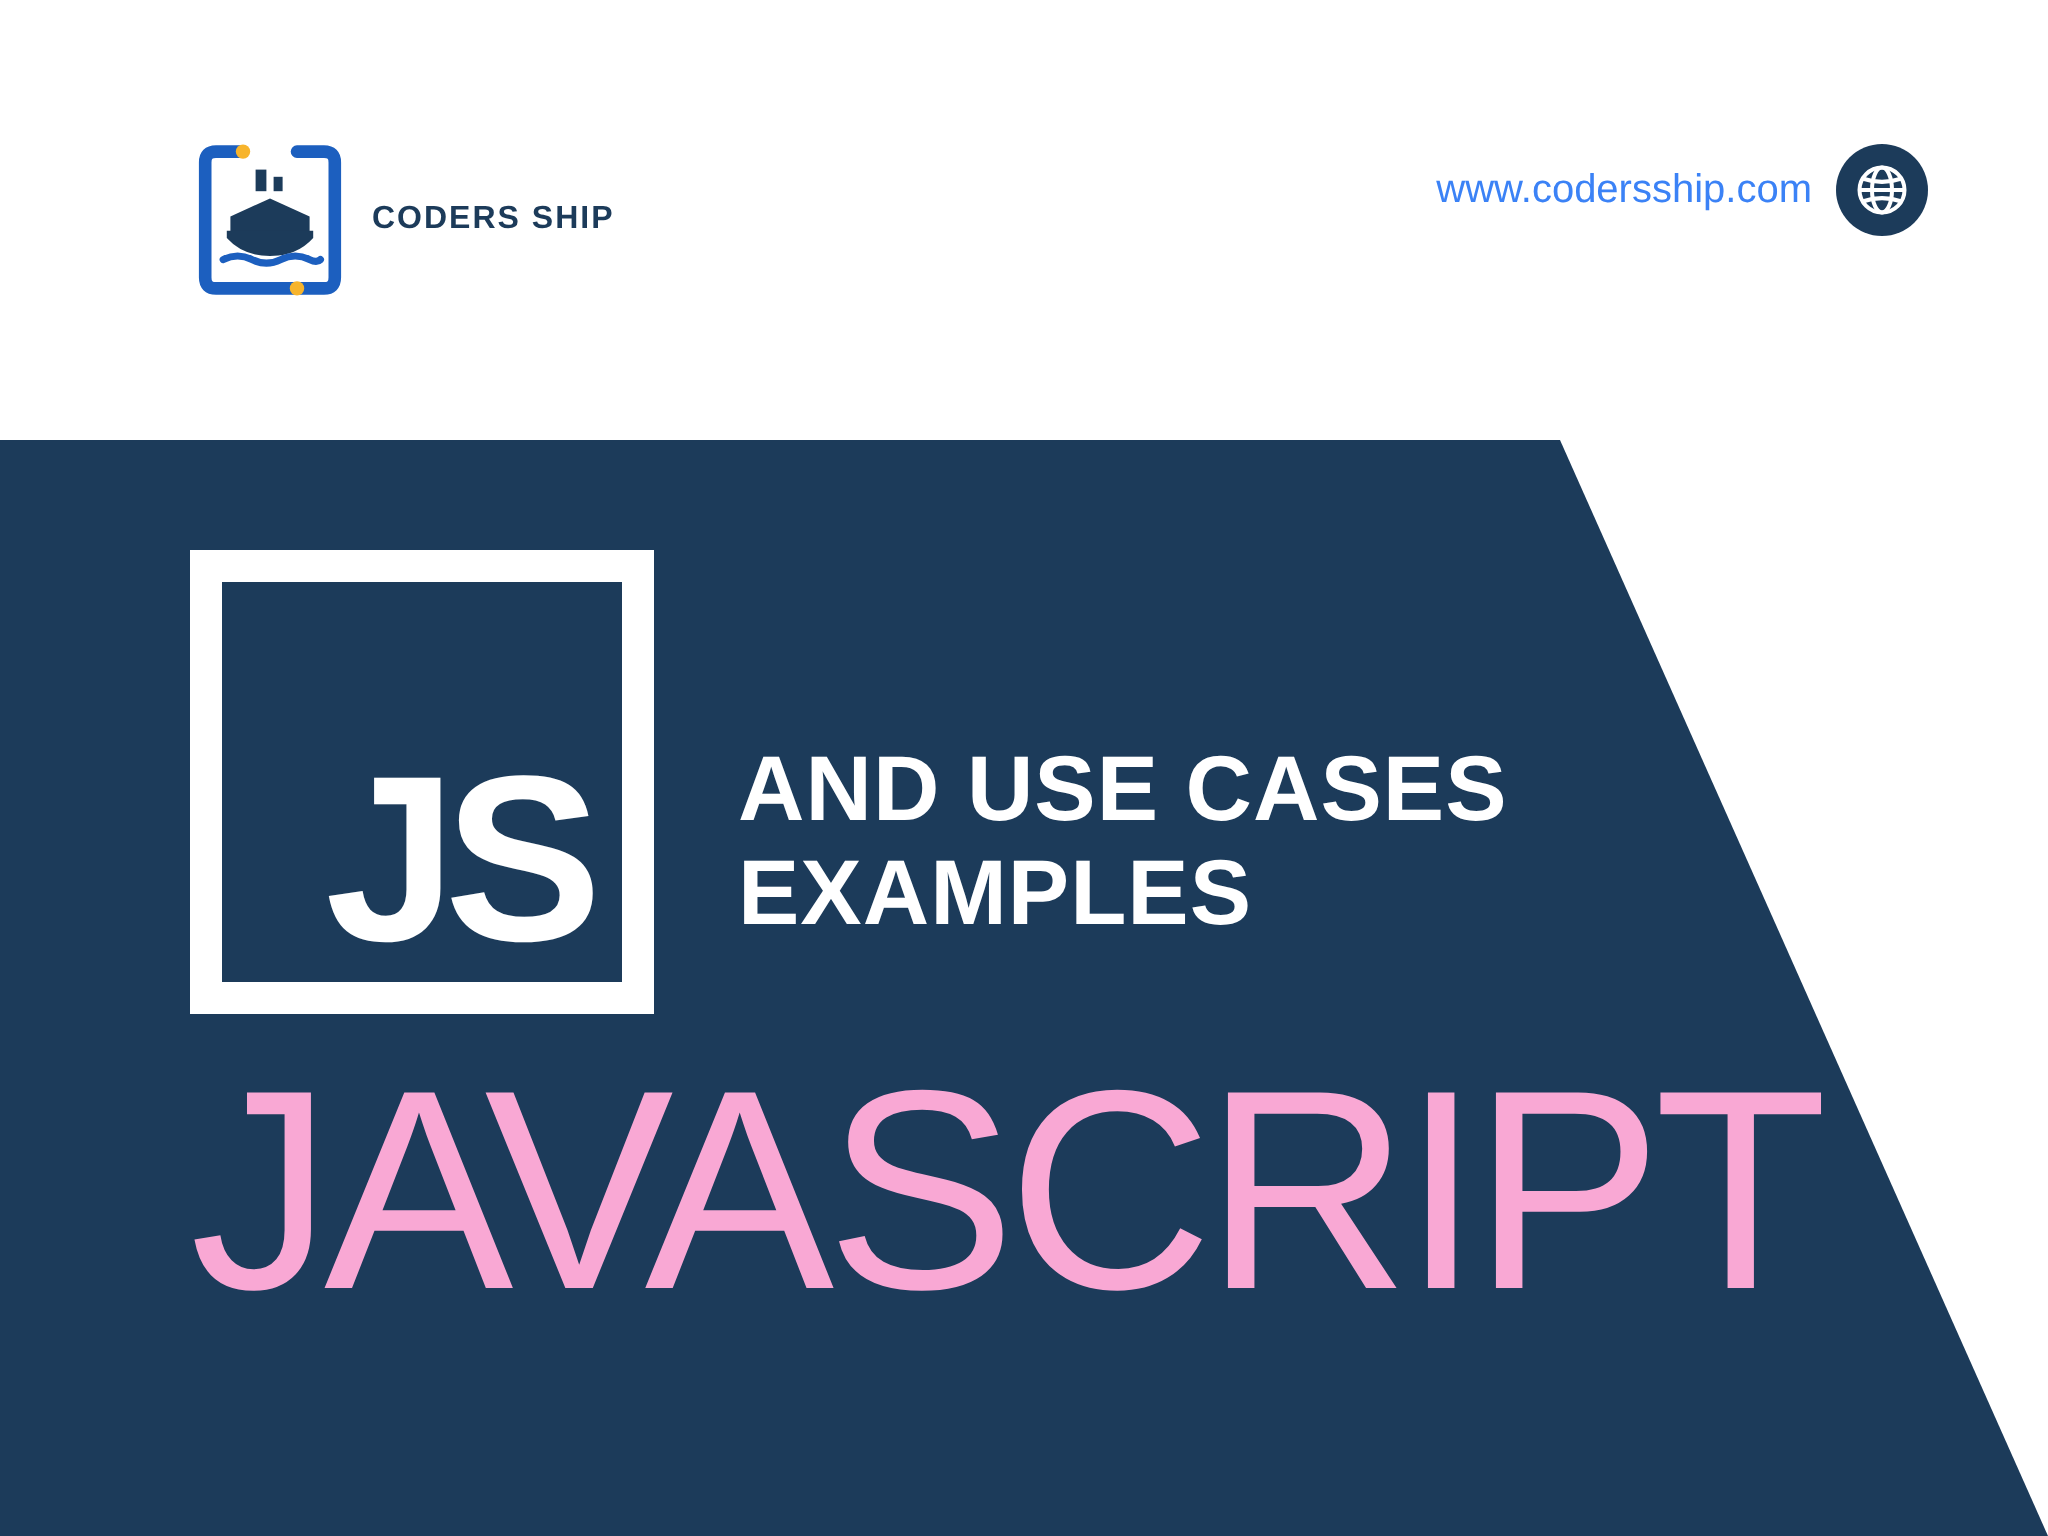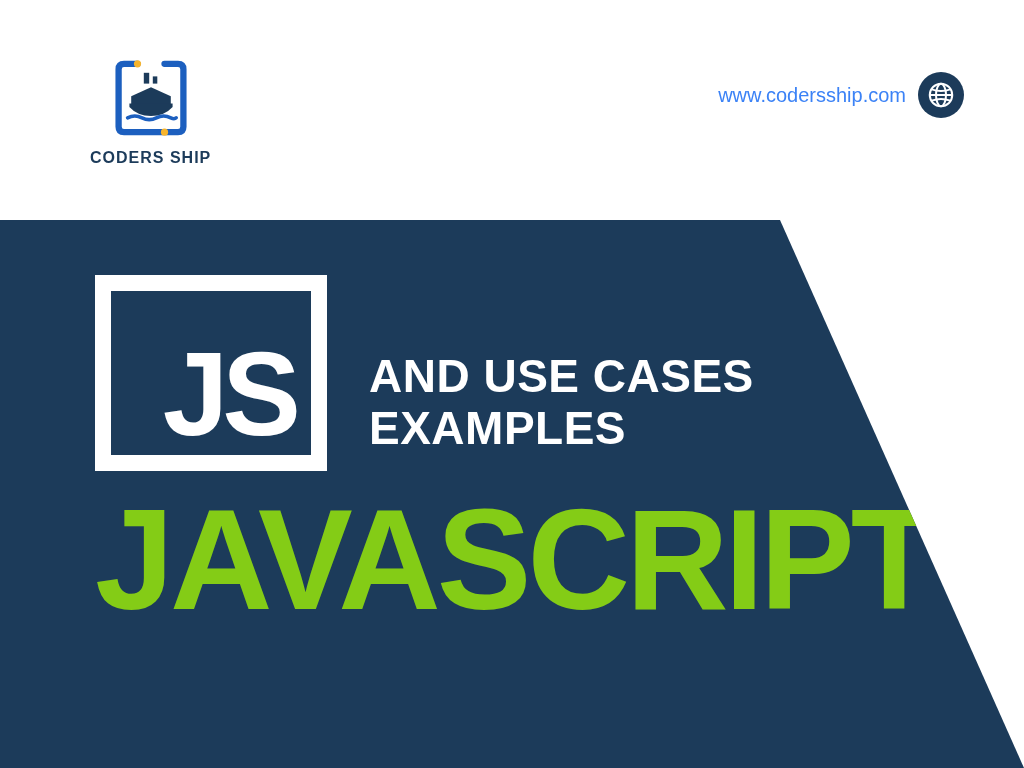--- a/index.html
+++ b/index.html
@@ -21,21 +21,21 @@
       left: 0;
       right: 0;
       height: 220px;
       display: flex;
       justify-content: space-between;
       align-items: center;
       padding: 0 60px 0 90px;
     }
     .logo-block {
       display: flex;
-      flex-direction: column;
+      flex-direction: row;
       align-items: center;
       gap: 6px;
     }
     .logo-mark {
       width: 90px;
       height: 90px;
     }
     .logo-text {
       font-size: 16px;
       font-weight: 700;
@@ -76,21 +76,21 @@
       top: 55px;
       left: 95px;
     }
     .row-top {
       display: flex;
       align-items: center;
       gap: 42px;
     }
     .js-box {
       width: 232px;
-      height: 196px;
+      height: 232px;
       border: 16px solid #ffffff;
       position: relative;
     }
     .js-letters {
       position: absolute;
       right: 16px;
       bottom: 2px;
       font-size: 118px;
       font-weight: 800;
       color: #ffffff;
@@ -99,23 +99,23 @@
     }
     .subtitle {
       color: #ffffff;
       font-size: 46px;
       font-weight: 800;
       line-height: 1.12;
       letter-spacing: 0.5px;
       margin-top: 60px;
     }
     .main-title {
-      color: #84cc16;
+      color: #f9a8d4;
       font-size: 142px;
-      font-weight: 700;
+      font-weight: 400;
       letter-spacing: -4px;
       margin-top: 18px;
       line-height: 1;
     }
   </style>
 </head>
 <body>
 
 <div class="header">
   <div class="logo-block">

